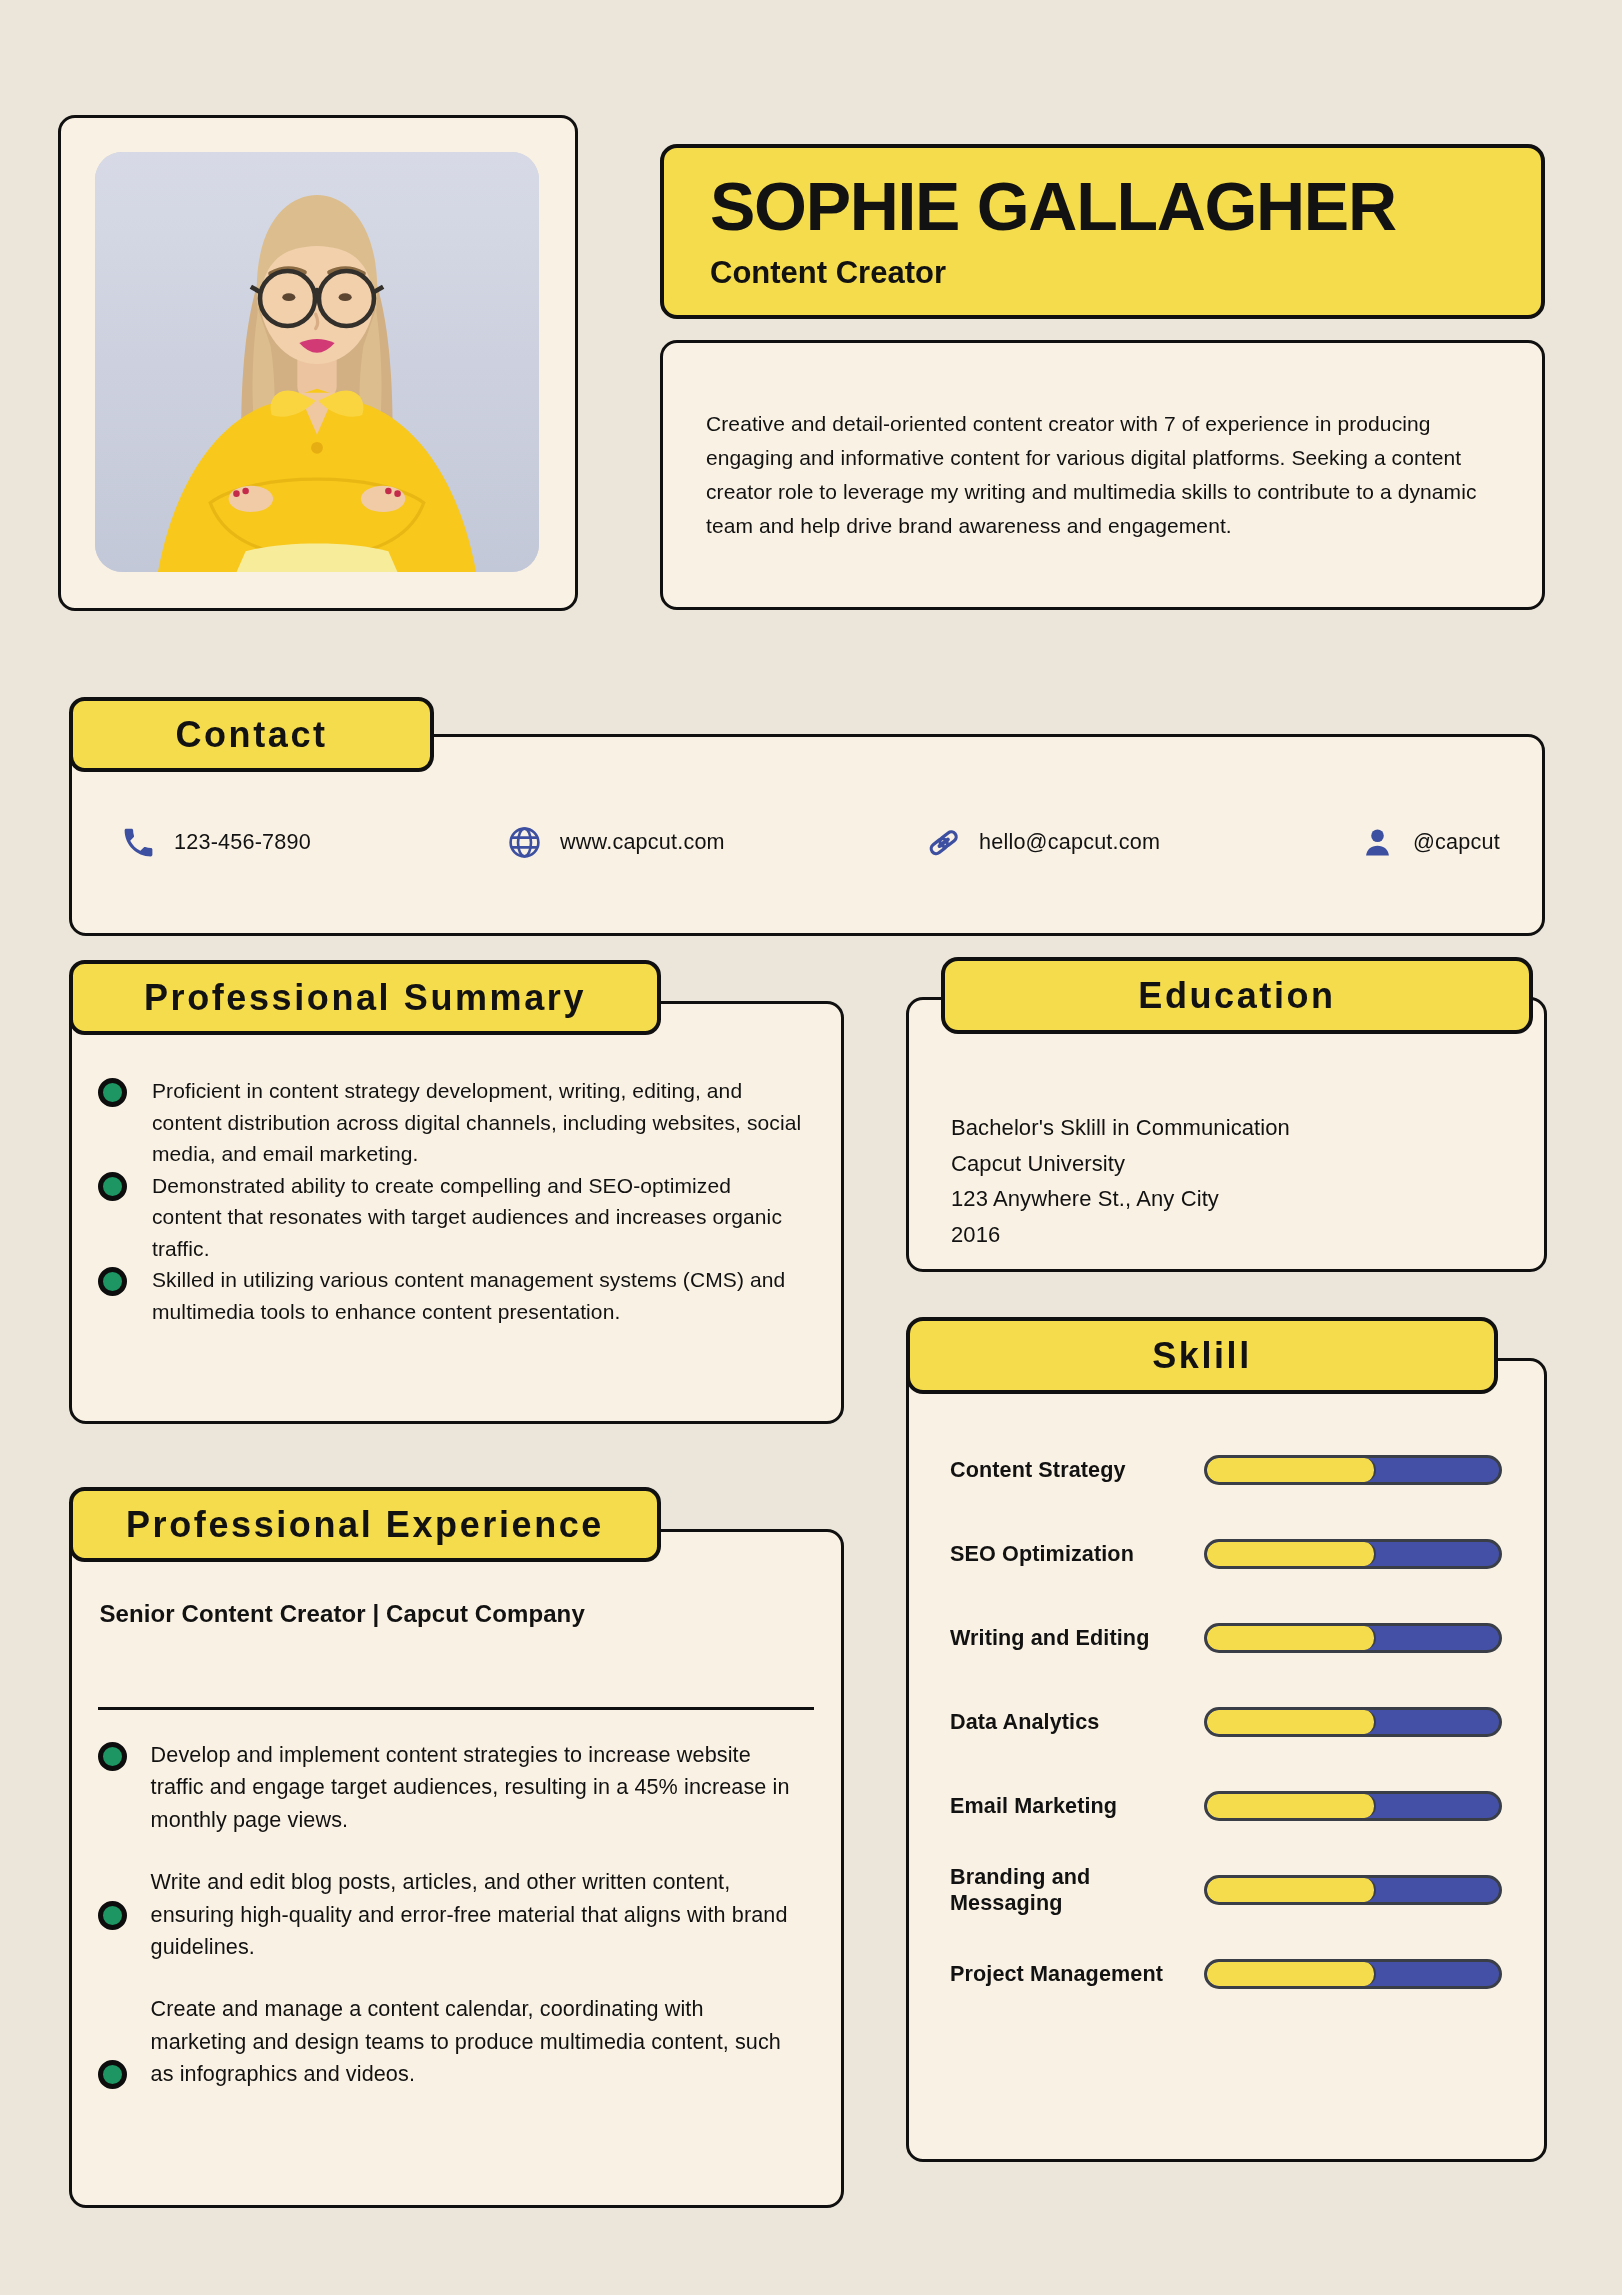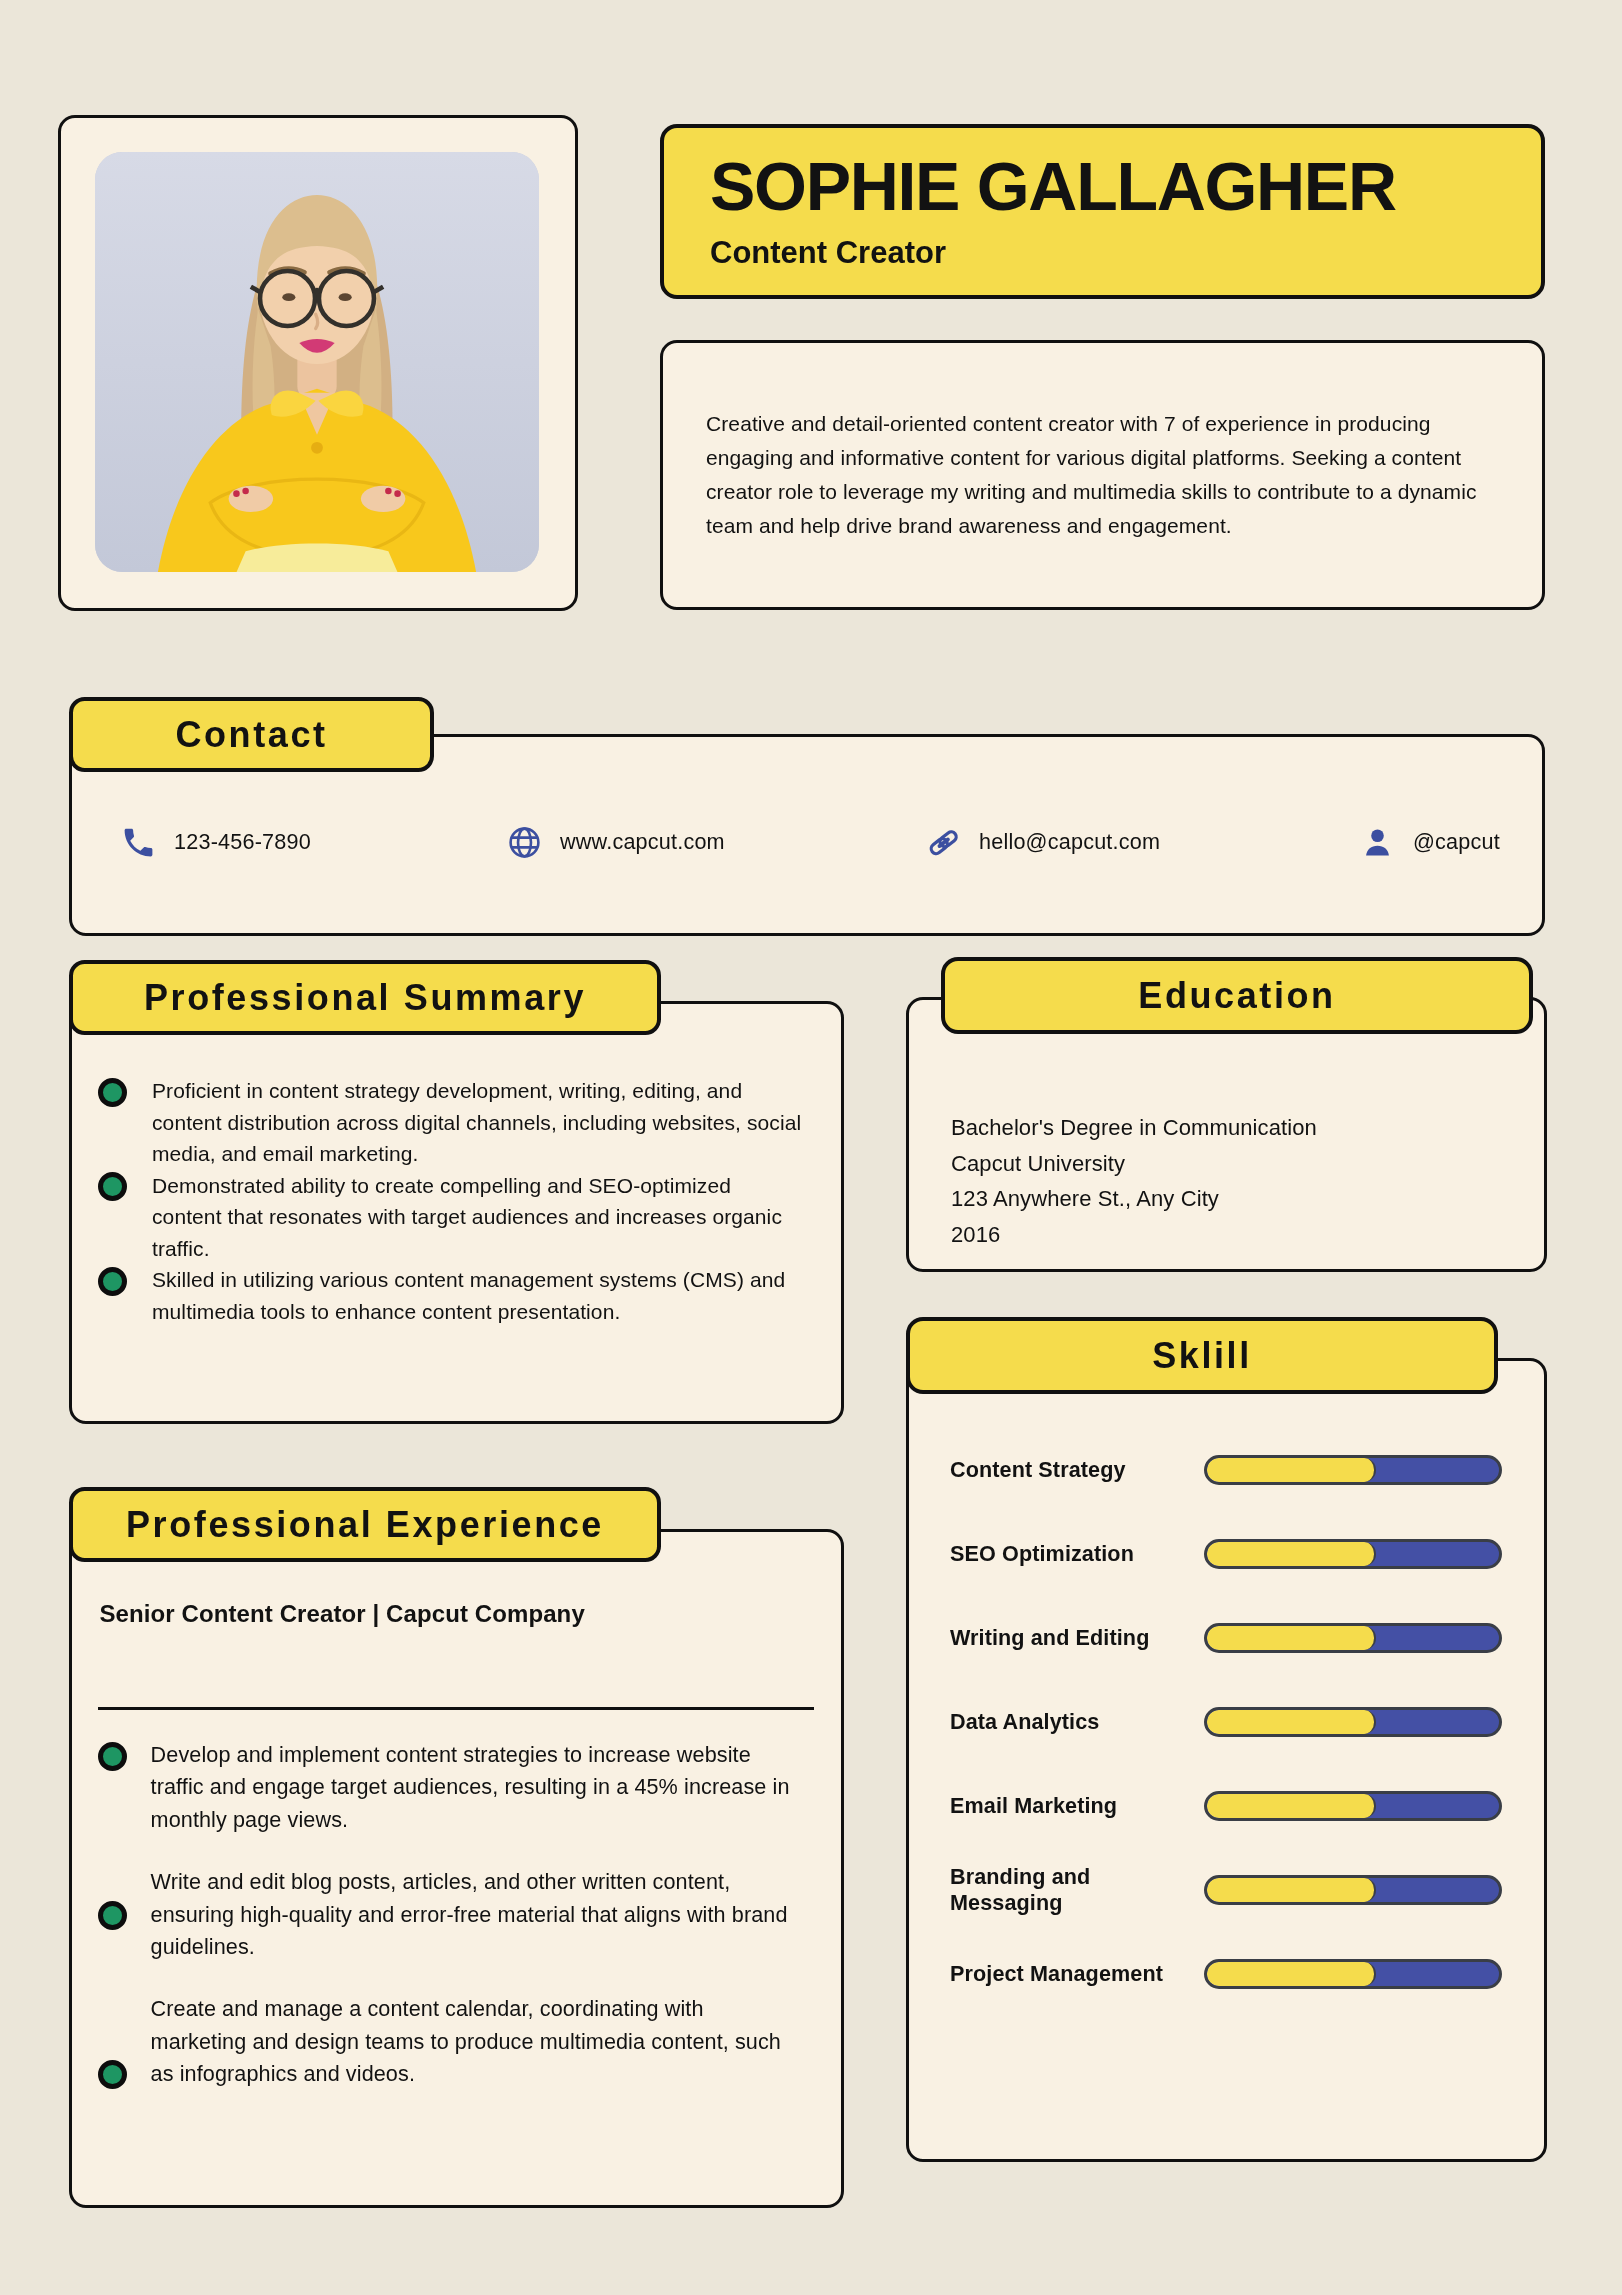--- a/index.html
+++ b/index.html
@@ -40,21 +40,21 @@
   }
   .tab-text{font-size:36px;letter-spacing:2.6px;}
   .yellow{background:#F5DC4C;}
   
   .photo-inner{
     position:absolute;left:34px;top:34px;width:444px;height:420px;
     border-radius:27.5px;overflow:hidden;background:#C9CEDC;
   }
   .photo-inner svg{display:block;width:100%;height:100%;}
   
-  .name-card{display:flex;flex-direction:column;justify-content:center;padding-left:46px;gap:15px;}
+  .name-card{display:flex;flex-direction:column;justify-content:center;padding-left:46px;gap:15px;margin-top:20px;}
   .name{font-size:68px;font-weight:700;letter-spacing:-1.3px;line-height:1;}
   .job-title{font-size:31px;font-weight:700;letter-spacing:0;}
   
   .about-card{display:flex;align-items:center;padding:0 43px;}
   .about-text{font-size:21px;line-height:1.62;letter-spacing:0.1px;}
   
   .contact-item{
     position:absolute;top:84px;height:42px;
     display:flex;align-items:center;gap:17px;
   }
@@ -232,21 +232,21 @@
         <span class="btext">Skilled in utilizing various content management systems (CMS) and multimedia tools to enhance content presentation.</span>
       </li>
     </ul>
   </div>
   <div class="tab" style="left:69px;top:960px;width:592px;height:75px;">
     <span class="tab-text">Professional Summary</span>
   </div>
 
   <div class="card" style="left:906px;top:997px;width:641px;height:275px;">
     <div class="edu-body">
-      <div>Bachelor's Degree in Communication</div>
+      <div>Bachelor's Sklill in Communication</div>
       <div>Capcut University</div>
       <div>123 Anywhere St., Any City</div>
       <div>2016</div>
     </div>
   </div>
   <div class="bar-head" style="left:906px;top:957px;width:592px;height:77px;margin-left:35px;">
     <span class="tab-text">Education</span>
   </div>
 
   <div class="card" style="left:906px;top:1358px;width:641px;height:804px;">

